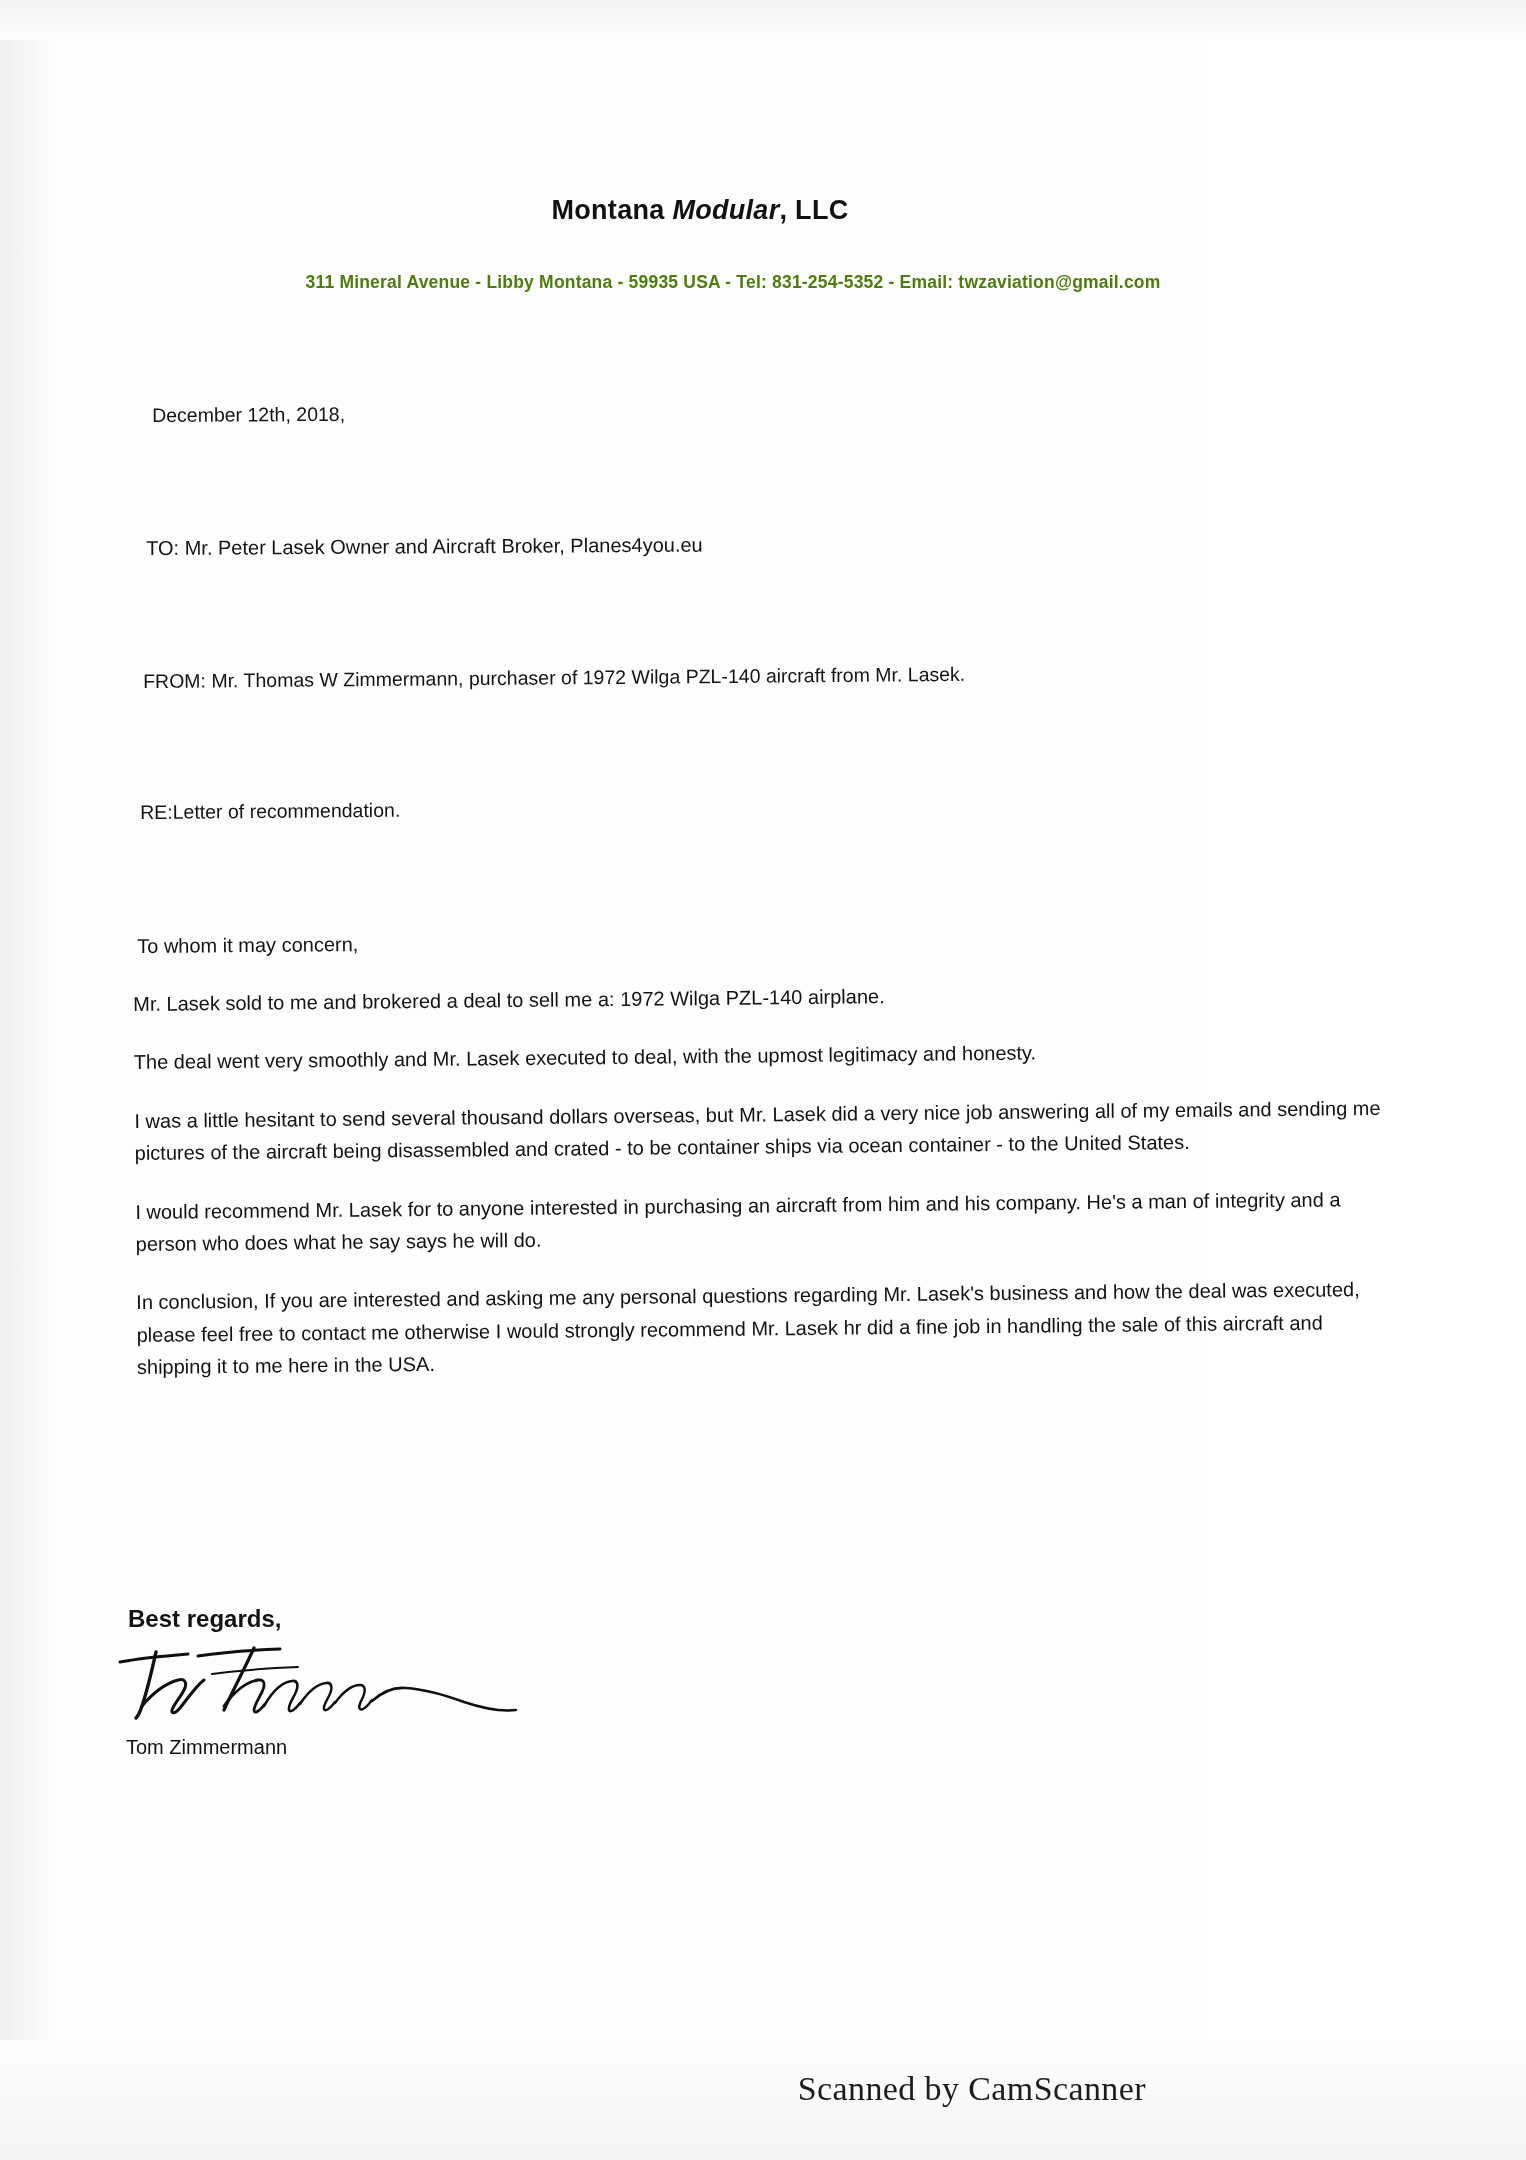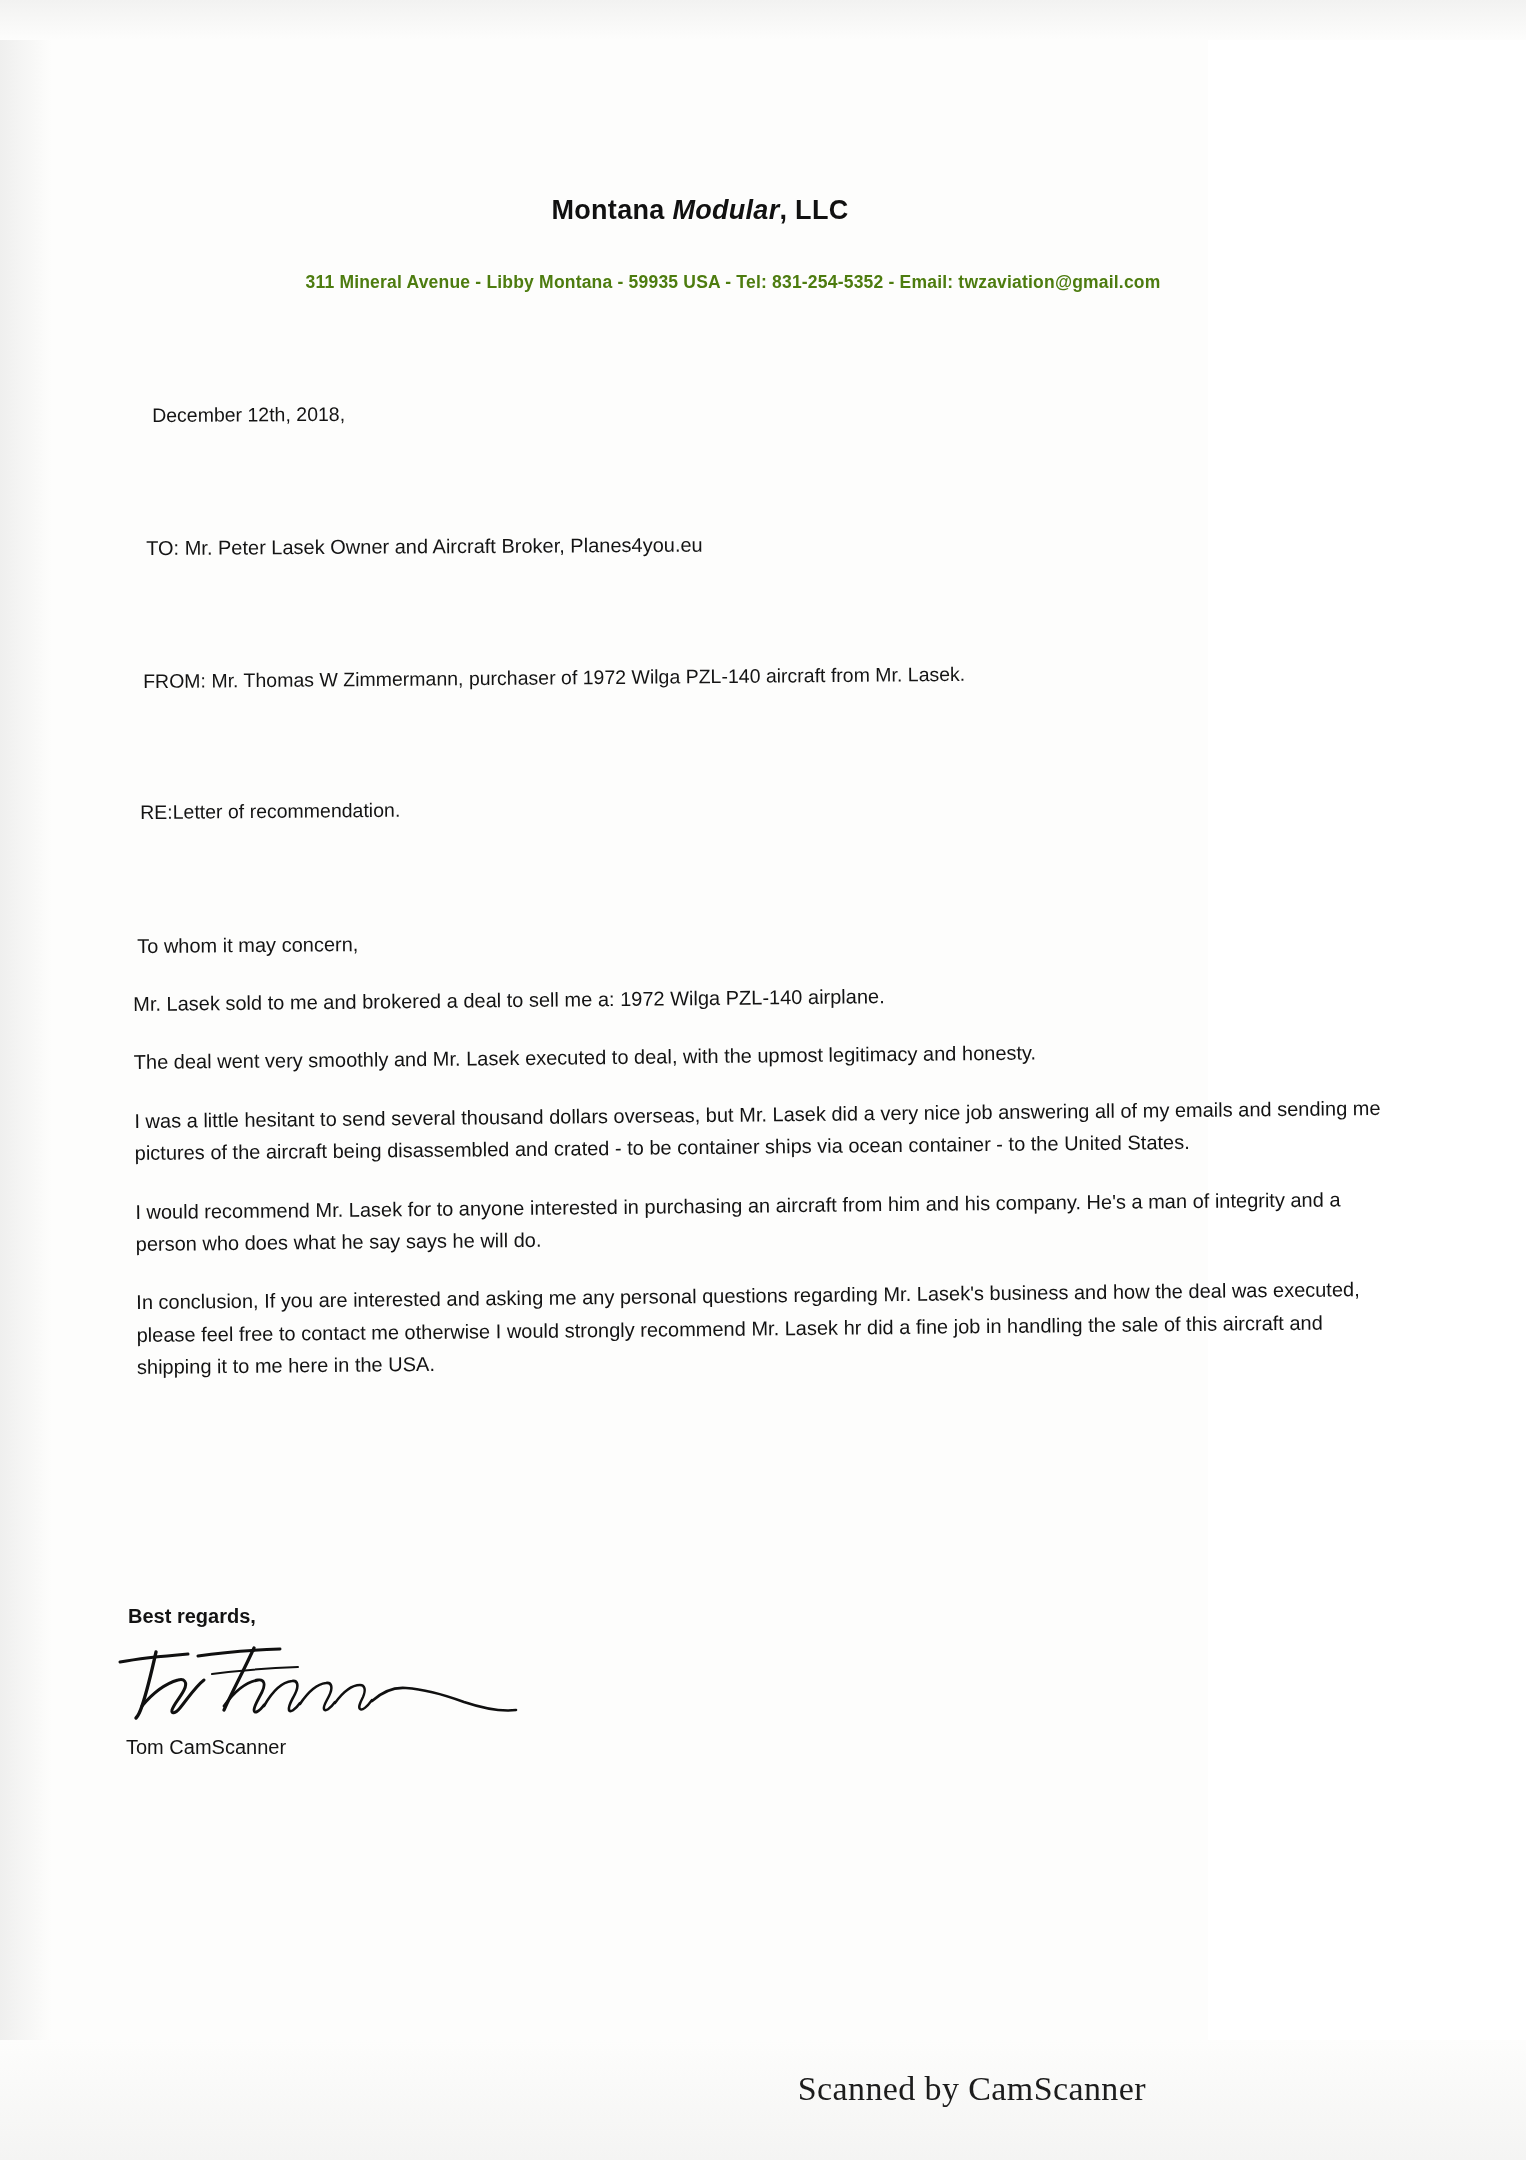--- a/index.html
+++ b/index.html
@@ -124,21 +124,21 @@
     color: #131313;
   }
   .paras p {
     margin: 0 0 26px 0;
   }
 
   .best-regards {
     position: absolute;
     left: 128px;
     top: 1605px;
-    font-size: 20px;
+    font-size: 24px;
     font-weight: 600;
     color: #131313;
     text-align: center;
   }
 
   .signature {
     position: absolute;
     left: 112px;
     top: 1640px;
     width: 450px;
@@ -214,17 +214,17 @@
           <path d="M112 66 C122 52, 134 42, 146 40 C152 39, 154 44, 150 52 C146 60, 142 66, 142 70 C142 74, 147 72, 152 65" stroke-width="2.8"></path>
           <path d="M152 66 C160 52, 170 42, 180 41 C186 40, 187 46, 183 54 C179 62, 176 66, 177 70 C178 73, 183 70, 188 63" stroke-width="2.6"></path>
           <path d="M188 64 C196 52, 205 44, 214 43 C220 42, 221 48, 217 56 C214 62, 211 66, 212 69 C213 72, 218 69, 223 62" stroke-width="2.5"></path>
           <path d="M223 63 C231 52, 240 45, 248 45 C253 45, 254 50, 251 57 C248 63, 246 67, 248 69 C250 71, 255 67, 260 60" stroke-width="2.4"></path>
           <path d="M260 61 C270 52, 282 47, 294 48 C310 49, 330 54, 352 62 C370 68, 388 72, 404 70" stroke-width="2.6"></path>
           <path d="M100 34 C130 30, 160 28, 186 27" stroke-width="2"></path>
         </g>
       </svg>
     </div>
 
-    <div class="signer-name">Tom CamScanner</div>
+    <div class="signer-name">Tom Zimmermann</div>
   </div>
 
   <div class="camscanner">Scanned by CamScanner</div>
 </div>
 
 </body></html>

